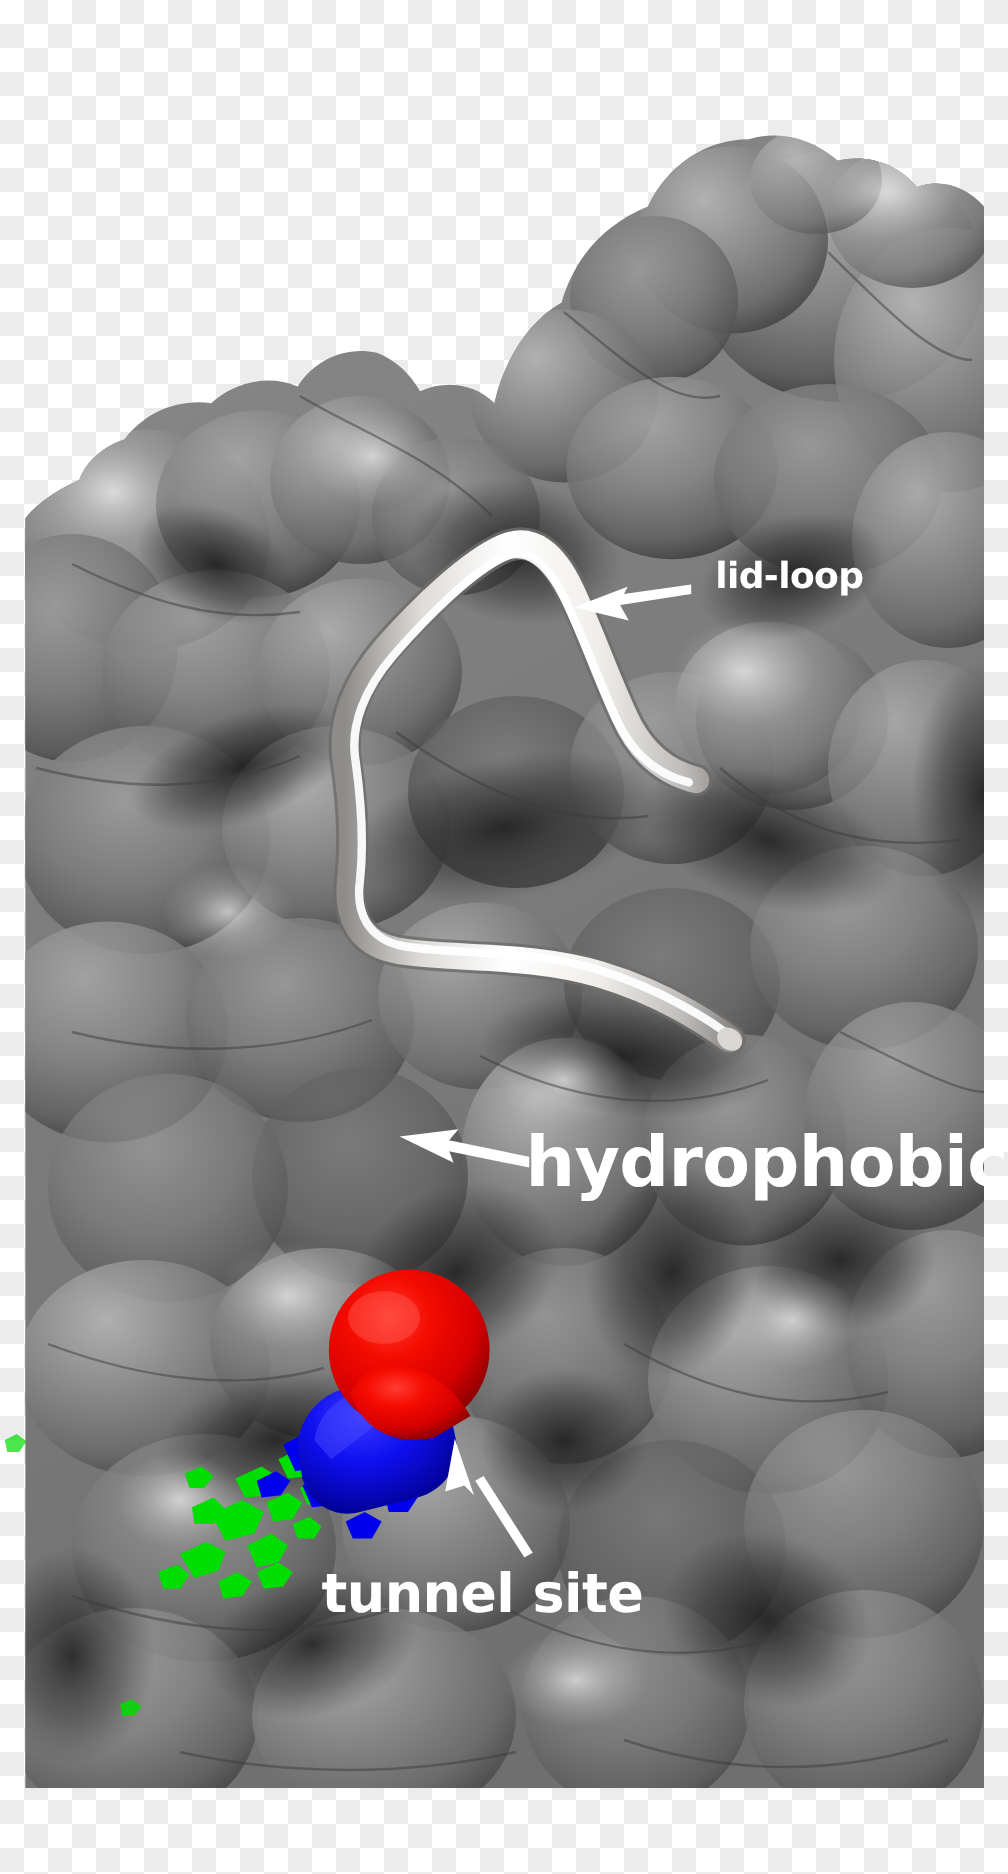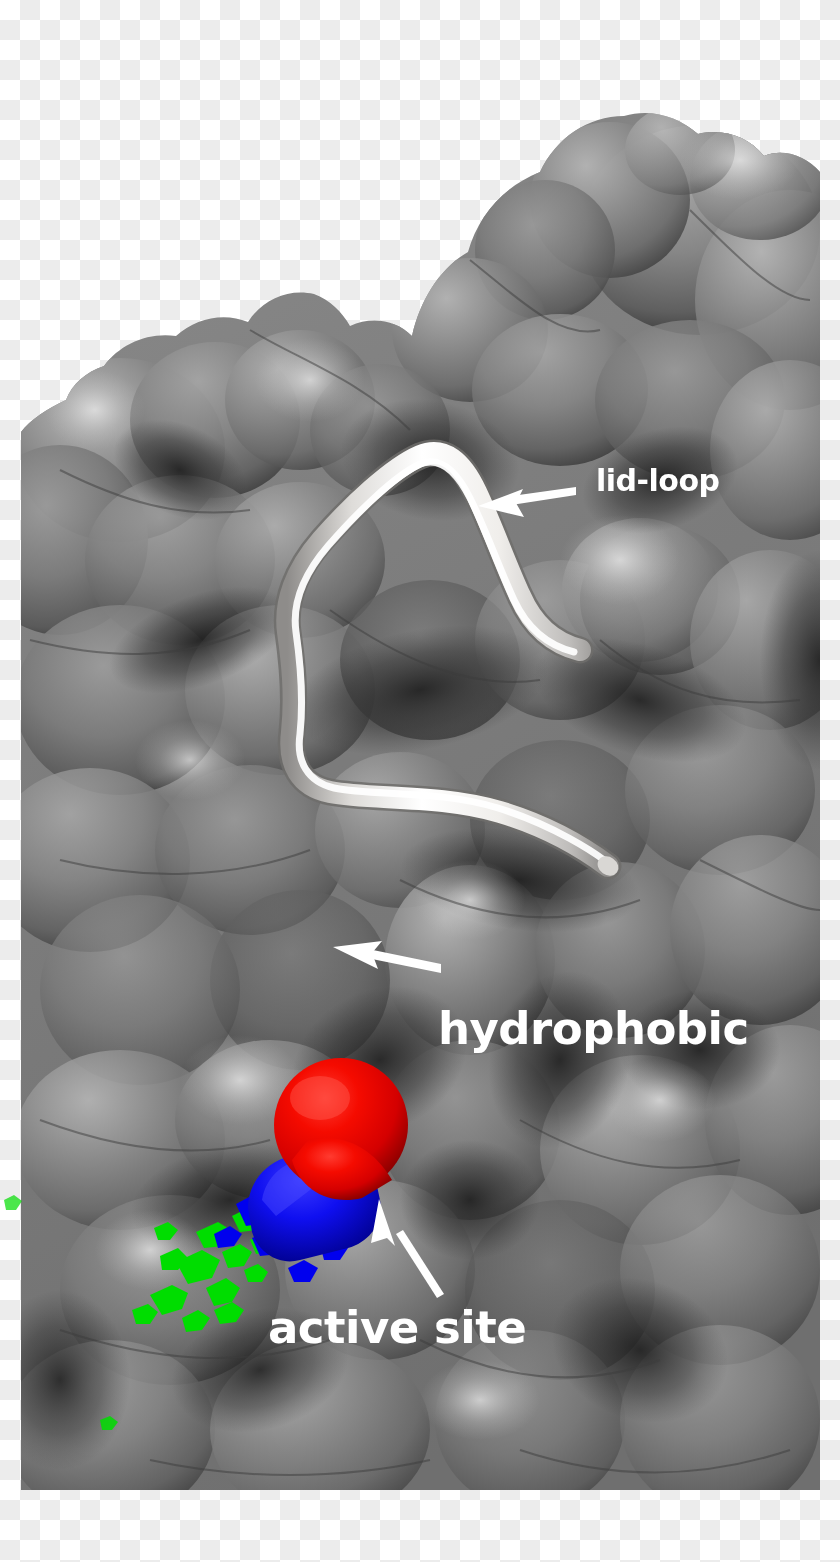--- a/index.html
+++ b/index.html
@@ -37,22 +37,22 @@
     font-family: "DejaVu Sans", sans-serif;
   }
   #label-lid-loop {
     left: 556px;
     top: 466px;
     font-size: 30px;
     margin-left: 40px;
   }
   #label-hydrophobic {
     left: 438px;
-    top: 1000px;
-    font-size: 45px;
+    top: 932px;
+    font-size: 58px;
     line-height: 1.27;
   }
   #label-active-site {
     left: 268px;
     top: 1305px;
     font-size: 45px;
   }
   #arrow-layer {
     position: absolute;
     left: 0; top: 0;
@@ -392,15 +392,15 @@
                  L 387,1238
                  L 371,1243 Z"></path>
       </g>
     </g>
   </svg>
 
   <div class="annotation-text" id="label-lid-loop">lid-loop</div>
 
   <div class="annotation-text" id="label-hydrophobic"><span>hydrophobic</span><br></div>
 
-  <div class="annotation-text" id="label-active-site">active site</div>
+  <div class="annotation-text" id="label-active-site">tunnel site</div>
 
 </div>
 
 </body></html>

